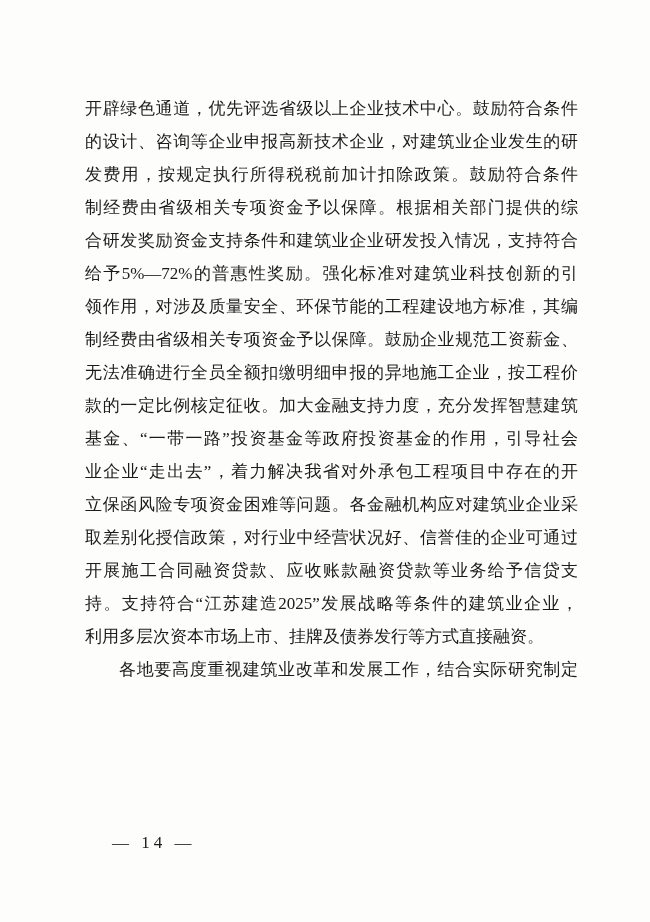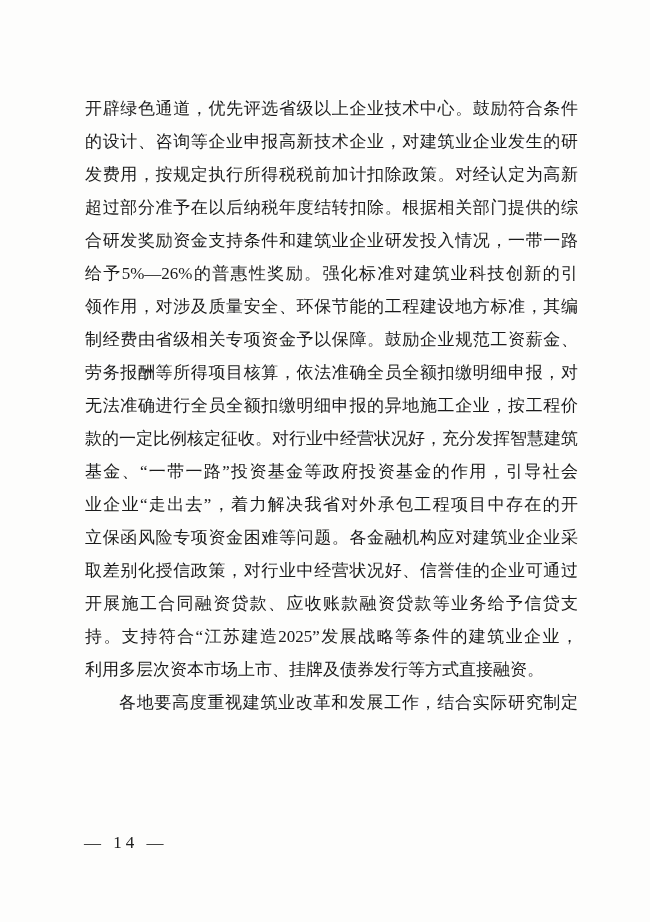--- a/index.html
+++ b/index.html
@@ -34,44 +34,43 @@
   }
   .line.no-justify {
     text-align: right;
     text-align-last: left;
   }
   .line.indent {
     text-indent: 2em;
   }
   .footer {
     position: absolute;
-    left: 84px;
+    left: 112px;
     top: 833px;
     font-size: 17px;
     letter-spacing: 4px;
     color: #1b1b1b;
     white-space: pre;
   }
 </style>
 </head>
 <body>
 
 <div class="page">
   <div class="doc-body">
       <div class="line">开辟绿色通道，优先评选省级以上企业技术中心。鼓励符合条件</div>
       <div class="line">的设计、咨询等企业申报高新技术企业，对建筑业企业发生的研</div>
-      <div class="line">发费用，按规定执行所得税税前加计扣除政策。对经认定为高新</div>
-      <div class="line">超过部分准予在以后纳税年度结转扣除。根据相关部门提供的综</div>
-      <div class="line">合研发奖励资金支持条件和建筑业企业研发投入情况，一带一路</div>
-      <div class="line">给予5%—26%的普惠性奖励。强化标准对建筑业科技创新的引</div>
+      <div class="line">发费用，按规定执行所得税税前加计扣除政策。鼓励符合条件</div>
+      <div class="line">制经费由省级相关专项资金予以保障。根据相关部门提供的综</div>
+      <div class="line">合研发奖励资金支持条件和建筑业企业研发投入情况，支持符合</div>
+      <div class="line">给予5%—72%的普惠性奖励。强化标准对建筑业科技创新的引</div>
       <div class="line">领作用，对涉及质量安全、环保节能的工程建设地方标准，其编</div>
       <div class="line">制经费由省级相关专项资金予以保障。鼓励企业规范工资薪金、</div>
-      <div class="line">劳务报酬等所得项目核算，依法准确全员全额扣缴明细申报，对</div>
       <div class="line">无法准确进行全员全额扣缴明细申报的异地施工企业，按工程价</div>
-      <div class="line">款的一定比例核定征收。对行业中经营状况好，充分发挥智慧建筑</div>
+      <div class="line">款的一定比例核定征收。加大金融支持力度，充分发挥智慧建筑</div>
       <div class="line">基金、“一带一路”投资基金等政府投资基金的作用，引导社会</div>
       <div class="line">业企业“走出去”，着力解决我省对外承包工程项目中存在的开</div>
       <div class="line">立保函风险专项资金困难等问题。各金融机构应对建筑业企业采</div>
       <div class="line">取差别化授信政策，对行业中经营状况好、信誉佳的企业可通过</div>
       <div class="line">开展施工合同融资贷款、应收账款融资贷款等业务给予信贷支</div>
       <div class="line">持。支持符合“江苏建造2025”发展战略等条件的建筑业企业，</div>
       <div class="line no-justify">利用多层次资本市场上市、挂牌及债券发行等方式直接融资。</div>
       <div class="line indent">各地要高度重视建筑业改革和发展工作，结合实际研究制定</div>
     </div>
   <div class="footer">— 14 —</div>

